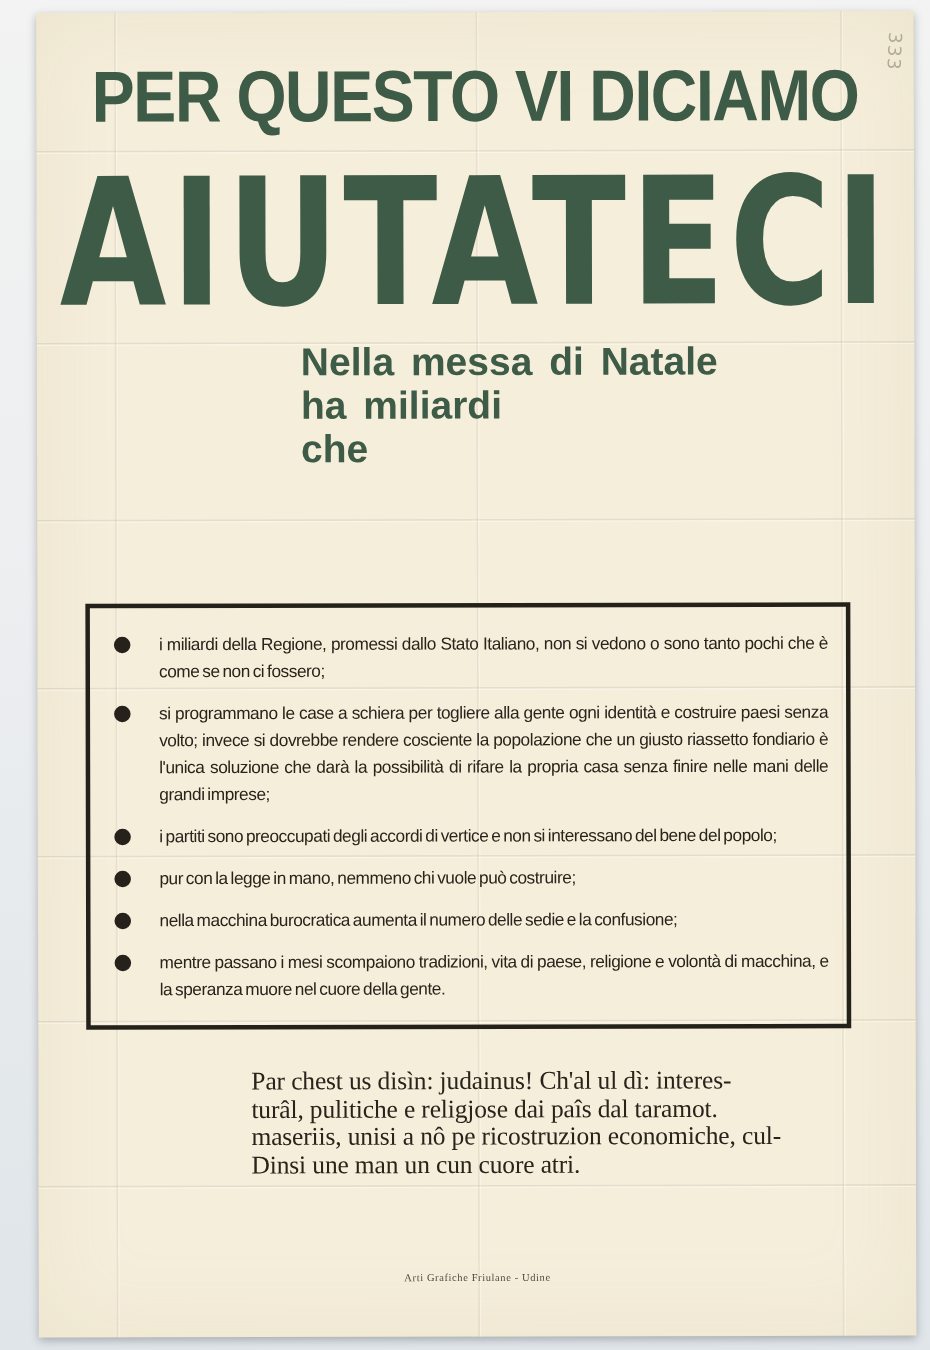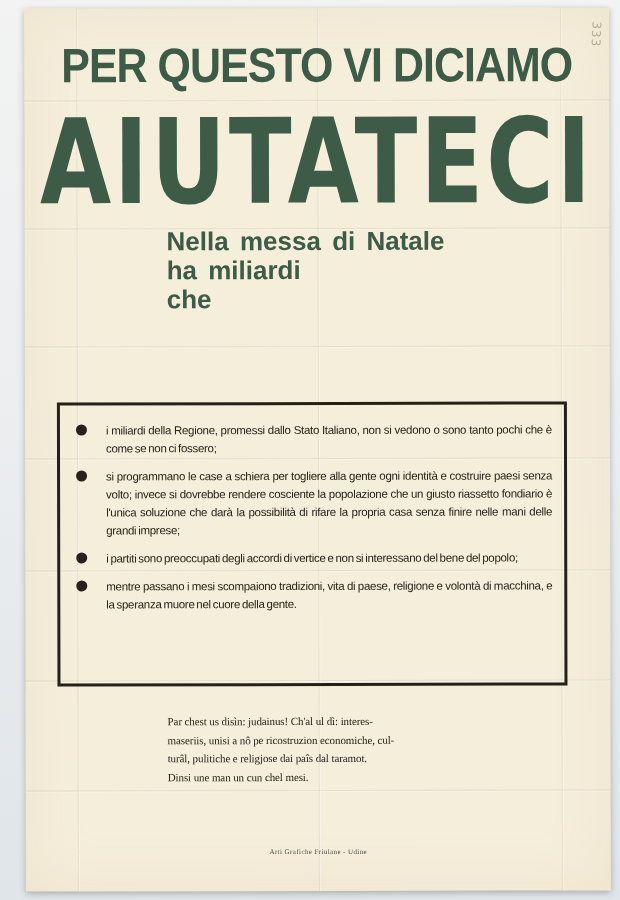--- a/index.html
+++ b/index.html
@@ -44,41 +44,41 @@
     position:absolute;top:96px;left:0;width:100%;
     text-align:center;color:var(--green);
     font-family:"DejaVu Sans",sans-serif;
     font-size:92px;font-weight:bold;letter-spacing:3px;line-height:92px;
     transform:scaleY(1.28);transform-origin:center top;
     white-space:nowrap;
   }
   .subtitle{position:absolute;left:142px;top:219px;color:var(--green);}
   .sub-line{
     font-size:26px;font-weight:bold;line-height:29px;letter-spacing:0px;
-    word-spacing:4px;white-space:nowrap;
+    word-spacing:4px;white-space:nowrap;margin-left:34px;
   }
   .box{
     position:absolute;left:32px;top:394px;width:510px;height:284px;
     border:3px solid #23211a;
     padding:16px 12px 0 16px;
   }
   .item{display:flex;margin-bottom:10px;color:var(--ink);}
   .dot-col{flex:0 0 30px;padding-top:3px;}
   .dot-circle{width:11px;height:11px;border-radius:50%;background:#26211a;}
   .btext{
     flex:1;
     font-family:Liberation Sans, sans-serif;
     font-size:11.5px;line-height:18px;
     letter-spacing:-0.3px;word-spacing:-1px;
     text-align:justify;
   }
   .dialect{position:absolute;left:142px;top:704px;color:var(--ink);}
   .d-line{
     font-family:"Liberation Serif",serif;
-    font-size:11px;line-height:18.5px;letter-spacing:-0.1px;
+    font-size:17px;line-height:18.5px;letter-spacing:-0.1px;
     white-space:nowrap;
   }
   .printer{
     position:absolute;left:0;top:840px;width:100%;
     text-align:center;
     font-family:"Liberation Serif",serif;
     font-size:7px;letter-spacing:.4px;color:#4f4a40;
   }
 </style>
 </head>
@@ -126,27 +126,39 @@
       <div class="item">
         <div class="dot-col">
             <div class="dot-circle"></div>
           </div>
         <div class="btext">i partiti sono preoccupati degli accordi di vertice e non si interessano del bene del popolo;</div>
       </div>
       <div class="item">
         <div class="dot-col">
             <div class="dot-circle"></div>
           </div>
+        <div class="btext">pur con la legge in mano, nemmeno chi vuole può costruire;</div>
+      </div>
+      <div class="item">
+        <div class="dot-col">
+            <div class="dot-circle"></div>
+          </div>
+        <div class="btext">nella macchina burocratica aumenta il numero delle sedie e la confusione;</div>
+      </div>
+      <div class="item">
+        <div class="dot-col">
+            <div class="dot-circle"></div>
+          </div>
         <div class="btext">mentre passano i mesi scompaiono tradizioni, vita di paese, religione e volontà di macchina, e la speranza muore nel cuore della gente.</div>
       </div>
     </div>
 
     <div class="dialect">
       <div class="d-line">Par chest us disìn: judainus! Ch'al ul dì: interes-</div>
+      <div class="d-line">turâl, pulitiche e religjose dai paîs dal taramot.</div>
       <div class="d-line">maseriis, unisi a nô pe ricostruzion economiche, cul-</div>
-      <div class="d-line">turâl, pulitiche e religjose dai paîs dal taramot.</div>
-      <div class="d-line">Dinsi une man un cun chel mesi.</div>
+      <div class="d-line">Dinsi une man un cun cuore atri.</div>
     </div>
 
     <div class="printer">Arti Grafiche Friulane - Udine</div>
 
   </div>
 </div>
 
 </body></html>

